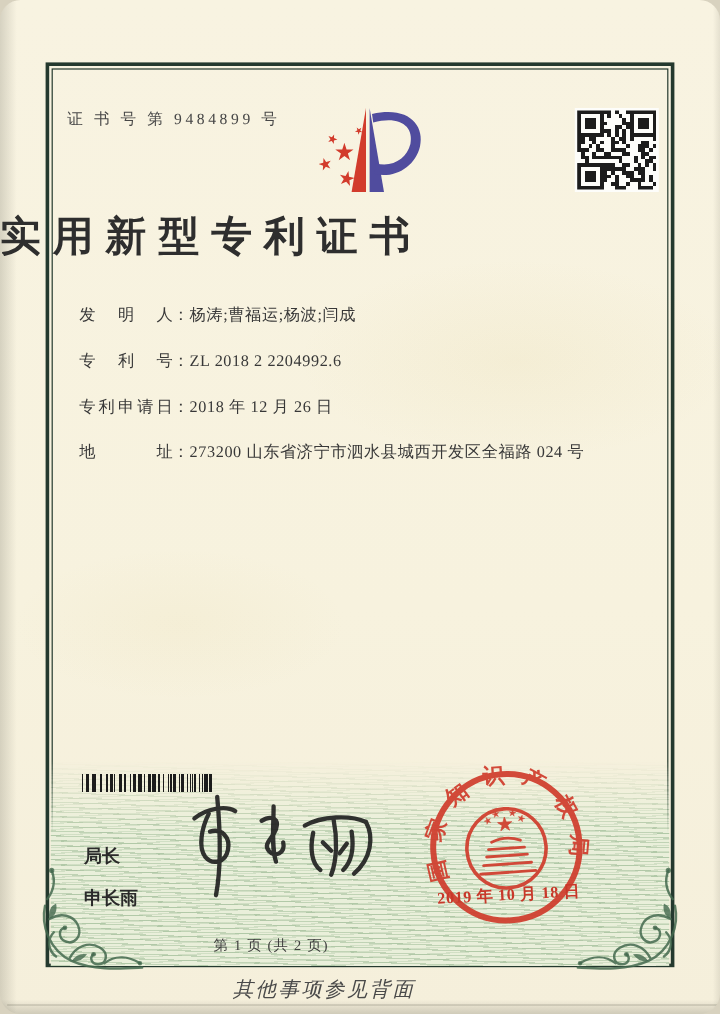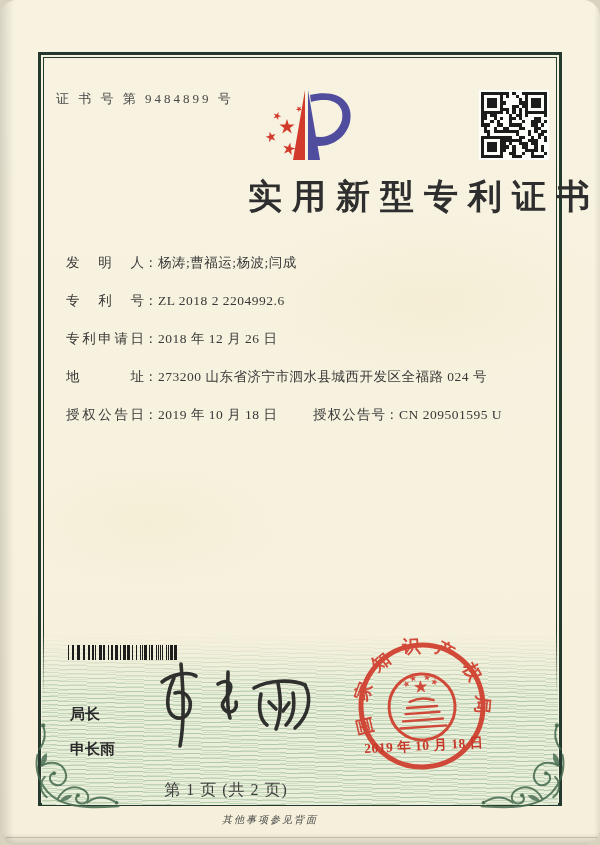--- a/index.html
+++ b/index.html
@@ -39,21 +39,21 @@
   .corner-orn{position:absolute;width:92px;height:92px;}
   .corner-orn.bl{left:32px;top:718px;}
   .corner-orn.br{left:476px;top:718px;transform:scaleX(-1);}
 
   .cert-no{position:absolute;left:56px;top:90px;font-size:13px;letter-spacing:3px;color:#474747;}
 
   .logo{position:absolute;left:250px;top:86px;width:104px;height:82px;}
   .qr{position:absolute;left:479px;top:90px;width:70px;height:70px;background:#fdfdfa;padding:2px;box-sizing:border-box;}
   .qr svg{width:100%;height:100%;display:block;}
 
-  .title{position:absolute;left:0;top:174px;width:600px;text-align:right;
+  .title{position:absolute;left:0;top:174px;width:600px;text-align:left;
     font-size:34px;font-weight:600;letter-spacing:10px;color:#2e2e2e;}
 
   .fields{position:absolute;left:66px;top:244px;width:474px;font-size:13.5px;color:#383838;}
   .frow{position:relative;height:38px;line-height:38px;white-space:nowrap;}
   .flabel{display:inline-block;width:78px;text-align:justify;text-align-last:justify;vertical-align:top;}
   .fcolon{display:inline-block;width:14px;}
   .fvalue{letter-spacing:.5px;}
   .fgroup2{position:absolute;left:247px;top:0;}
   .fgroup2 .flabel{width:72px;}
 
@@ -65,22 +65,22 @@
   .barcode svg{width:100%;height:100%;display:block;}
 
   .signer{position:absolute;left:70px;top:696px;font-family:"Liberation Sans",sans-serif;
     font-size:15px;font-weight:700;color:#2a2a2a;line-height:35px;}
   .signature{position:absolute;left:142px;top:658px;width:190px;height:95px;}
 
   .seal{position:absolute;left:347px;top:631px;width:150px;height:150px;opacity:.92;}
   .seal-date{position:absolute;left:356px;top:737px;width:136px;text-align:center;
     color:#c8382a;font-size:13.5px;letter-spacing:.5px;transform:rotate(-3deg);font-weight:600;}
 
-  .page-ind{position:absolute;left:0;top:780px;width:452px;text-align:center;font-size:16px;color:#3e3e3e;letter-spacing:1px;}
-  .back-note{position:absolute;left:0;top:813px;width:540px;text-align:center;font-size:10px;
+  .page-ind{position:absolute;left:0;top:780px;width:452px;text-align:center;font-size:12px;color:#3e3e3e;letter-spacing:1px;}
+  .back-note{position:absolute;left:0;top:813px;width:540px;text-align:center;font-size:17px;
     color:#4a4a4a;font-style:italic;letter-spacing:2px;}
 </style>
 </head>
 <body>
 
 <div class="photo">
 
   <div class="frame"></div>
   <div class="band"></div>
 
@@ -388,26 +388,20 @@
     </div>
     <div class="frow">
       <span class="flabel">专利号</span><span class="fcolon">：</span><span class="fvalue">ZL 2018 2 2204992.6</span>
     </div>
     <div class="frow">
       <span class="flabel">专利申请日</span><span class="fcolon">：</span><span class="fvalue">2018 年 12 月 26 日</span>
     </div>
     <div class="frow">
       <span class="flabel">地址</span><span class="fcolon">：</span><span class="fvalue">273200 山东省济宁市泗水县城西开发区全福路 024 号</span>
     </div>
-    <div class="frow">
-      <span class="flabel">授权公告日</span><span class="fcolon">：</span><span class="fvalue">2019 年 10 月 18 日</span>
-      <span class="fgroup2">
-        <span class="flabel">授权公告号</span><span class="fcolon">：</span><span class="fvalue">CN 209501595 U</span>
-      </span>
-    </div>
   </div>
 
   <div class="paras">
   </div>
 
   <div class="barcode">
     <svg id="bc-svg" viewBox="0 0 112 15" preserveAspectRatio="none" shape-rendering="crispEdges">
         <rect x="0" y="0" width="1" height="15" fill="#1c1c1c"></rect>
         <rect x="4" y="0" width="2" height="15" fill="#1c1c1c"></rect>
         <rect x="9" y="0" width="3" height="15" fill="#1c1c1c"></rect>

